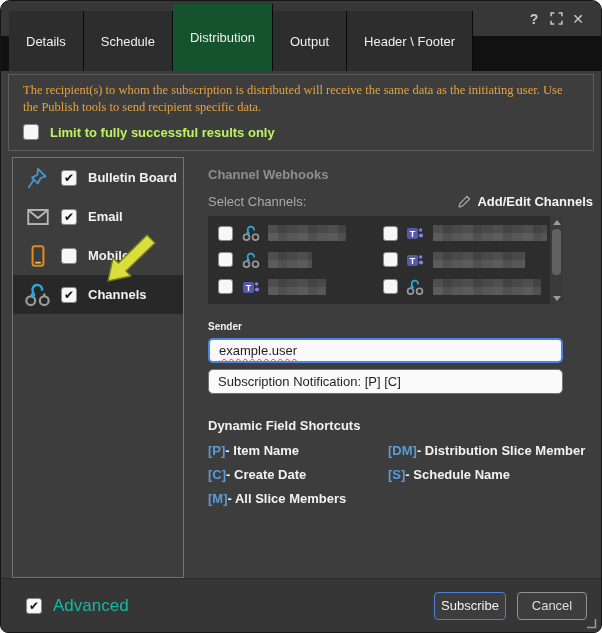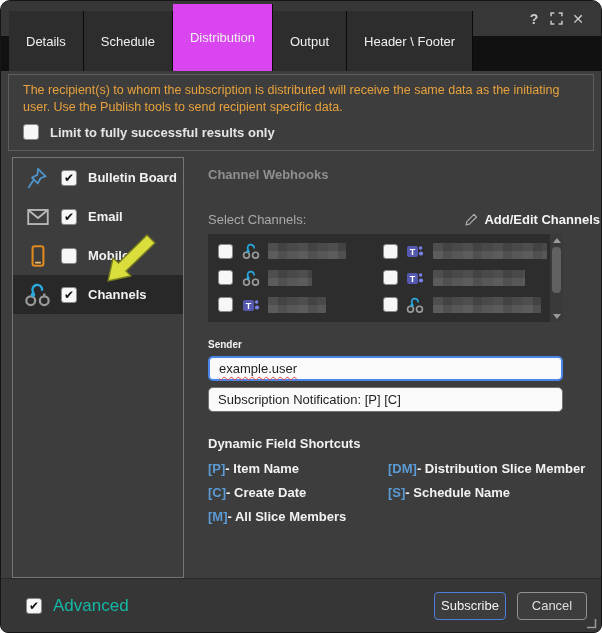--- a/index.html
+++ b/index.html
@@ -10,42 +10,42 @@
   .titlebar .app-icon{width:22px;height:22px;margin-right:9px;flex:none;}
   .titlebar .title{color:#f2f2f2;font-size:14px;letter-spacing:.2px;}
   .titlebar .spacer{flex:1;}
   .winctl{color:#cccccc;font-size:14px;width:22px;text-align:center;cursor:default;}
   .winctl.help{font-weight:bold;}
   .maxi{width:22px;display:flex;justify-content:center;align-items:center;}
   
   .tabstrip{height:35px;background:#111111;display:flex;align-items:flex-end;padding-left:8px;flex:none;}
   .tab{height:28px;background:#2d2d2d;color:#f0f0f0;font-size:13px;display:flex;align-items:center;
     padding:16px 17px;border-right:1px solid #0a0a0a;cursor:default;}
-  .tab.active{height:35px;background:#d946ef;}
+  .tab.active{height:35px;background:#14532d;}
   
   .page{flex:1;background:#3d3d3d;position:relative;display:flex;flex-direction:column;}
   .warnbox{margin:3px 7px 0 7px;border:1px solid #5d5d5d;padding:7px 14px 10px 14px;}
-  .warntext{color:#e8a23c;font-size:12.5px;line-height:17px;max-width:545px;}
+  .warntext{color:#e8a23c;font-size:12.5px;line-height:17px;max-width:545px;font-family:Liberation Serif, serif;}
   .limitrow{display:flex;align-items:center;margin-top:8px;gap:11px;}
   .cb{width:16px;height:16px;background:#f7f7f7;border:1px solid #8a8a8a;border-radius:3px;
     display:flex;align-items:center;justify-content:center;flex:none;box-sizing:border-box;}
   .cb span{font-family:"DejaVu Sans",sans-serif;font-size:12px;font-weight:bold;color:#111;line-height:1;}
-  .limitlabel{color:#e5e5e5;font-size:13px;font-weight:bold;}
+  .limitlabel{color:#bef264;font-size:13px;font-weight:bold;}
   
   .main{flex:1;display:flex;margin-top:6px;min-height:0;}
   .sidebar{width:170px;margin-left:11px;border:1px solid #757575;background:#3d3d3d;flex:none;}
   .siderow{height:39px;display:flex;align-items:center;padding-left:11px;cursor:default;}
   .siderow.selected{background:#282828;}
   .siderow .sicon{width:27px;height:27px;margin-right:10px;display:flex;align-items:center;justify-content:center;flex:none;}
   .siderow .cb{margin-right:11px;}
   .sidelabel{color:#f2f2f2;font-size:13px;font-weight:bold;}
   
-  .content{flex:1;padding:8px 1px 0 24px;min-width:0;}
+  .content{flex:1;padding:8px 8px 0 24px;min-width:0;}
   .cw-heading{color:#8f8f8f;font-size:13px;font-weight:bold;margin-top:2px;}
-  .selrow{display:flex;align-items:center;margin-top:30px;}
+  .selrow{display:flex;align-items:center;margin-top:12px;}
   .sel-label{color:#a9a9a9;font-size:13px;}
   .addedit{margin-left:auto;display:flex;align-items:center;gap:5px;cursor:default;}
   .addedit span{color:#f4f4f4;font-size:13px;font-weight:bold;}
   .listbox{position:relative;margin-top:7px;width:355px;height:88px;background:#2d2d2d;box-sizing:border-box;
     display:grid;grid-template-columns:1fr 1fr;grid-template-rows:repeat(3,1fr);grid-auto-flow:column;
     padding:4px 16px 4px 10px;overflow:hidden;}
   .chitem{display:flex;align-items:center;gap:8px;min-width:0;}
   .chitem .cb{width:15px;height:15px;}
   .chitem .cicon{width:19px;height:19px;flex:none;display:flex;align-items:center;justify-content:center;}
   .redact{height:16px;border-radius:1px;

